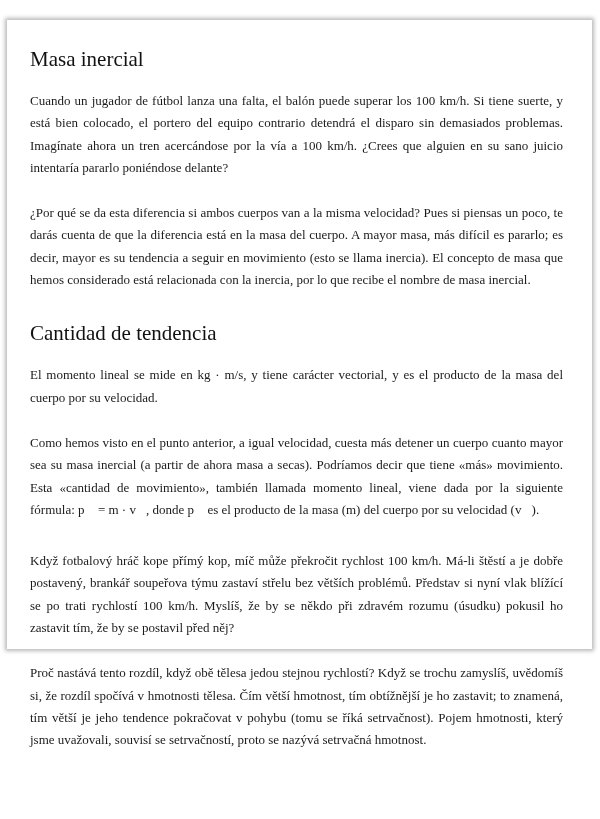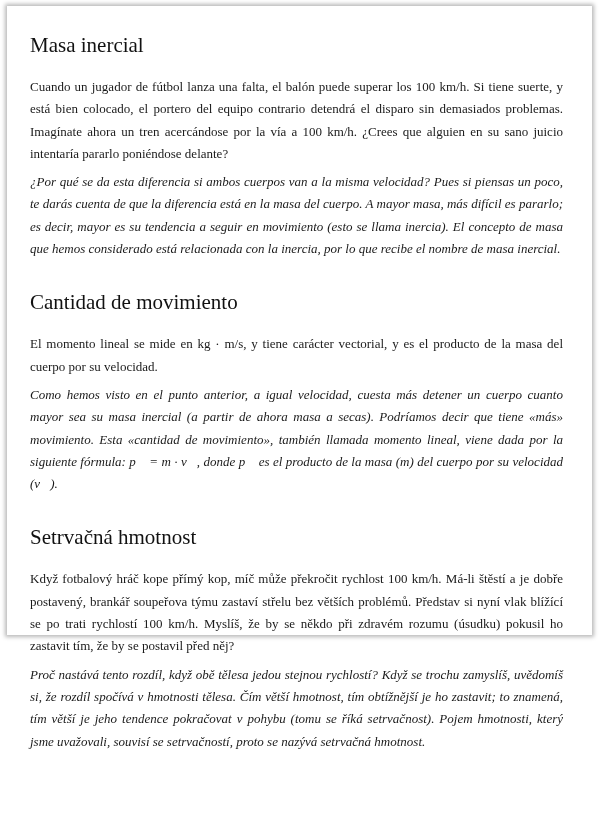--- a/index.html
+++ b/index.html
@@ -6,21 +6,21 @@
       margin: 0;
       padding: 0;
       background: #ffffff;
       width: 600px;
       height: 819px;
       overflow: hidden;
     }
     .page {
       position: absolute;
       left: 7px;
-      top: 6px;
+      top: 20px;
       width: 585px;
       height: 629px;
       background: #ffffff;
       box-shadow: 0 0 4px 2px rgba(0,0,0,0.28);
       box-sizing: border-box;
       padding: 26px 29px 0 23px;
       font-family: "DejaVu Serif", "Liberation Serif", serif;
       color: #1a1a1a;
     }
     h2 {
@@ -33,40 +33,39 @@
     }
     p {
       font-family: "Liberation Serif", "DejaVu Serif", serif;
       font-size: 13px;
       line-height: 22.3px;
       margin: 0;
       text-align: justify;
       color: #1a1a1a;
     }
     .sec1 h2 { margin-bottom: 18px; }
-    .sec p + p { margin-top: 6px; font-style: italic; }
+    .sec p + p { margin-top: 23px; }
     .sec2 { margin-top: 29px; }
     .sec2 h2 { margin-bottom: 18px; }
     .sec3 { margin-top: 29px; }
     .sec3 h2 { margin-bottom: 18px; }
   </style>
 </head>
 <body>
 
 <div class="page">
   <div class="sec sec1">
     <h2>Masa inercial</h2>
     <p>Cuando un jugador de fútbol lanza una falta, el balón puede superar los 100 km/h. Si tiene suerte, y está bien colocado, el portero del equipo contrario detendrá el disparo sin demasiados problemas. Imagínate ahora un tren acercándose por la vía a 100 km/h. ¿Crees que alguien en su sano juicio intentaría pararlo poniéndose delante?</p>
     <p>¿Por qué se da esta diferencia si ambos cuerpos van a la misma velocidad? Pues si piensas un poco, te darás cuenta de que la diferencia está en la masa del cuerpo. A mayor masa, más difícil es pararlo; es decir, mayor es su tendencia a seguir en movimiento (esto se llama inercia). El concepto de masa que hemos considerado está relacionada con la inercia, por lo que recibe el nombre de masa inercial.</p>
   </div>
 
   <div class="sec sec2">
-    <h2>Cantidad de movimiento</h2>
+    <h2>Cantidad de tendencia</h2>
     <p>El momento lineal se mide en kg · m/s, y tiene carácter vectorial, y es el producto de la masa del cuerpo por su velocidad.</p>
     <p>Como hemos visto en el punto anterior, a igual velocidad, cuesta más detener un cuerpo cuanto mayor sea su masa inercial (a partir de ahora masa a secas). Podríamos decir que tiene «más» movimiento. Esta «cantidad de movimiento», también llamada momento lineal, viene dada por la siguiente fórmula: p⃗ = m · v⃗, donde p⃗ es el producto de la masa (m) del cuerpo por su velocidad (v⃗).</p>
   </div>
 
   <div class="sec sec3">
-    <h2>Setrvačná hmotnost</h2>
     <p>Když fotbalový hráč kope přímý kop, míč může překročit rychlost 100 km/h. Má-li štěstí a je dobře postavený, brankář soupeřova týmu zastaví střelu bez větších problémů. Představ si nyní vlak blížící se po trati rychlostí 100 km/h. Myslíš, že by se někdo při zdravém rozumu (úsudku) pokusil ho zastavit tím, že by se postavil před něj?</p>
     <p>Proč nastává tento rozdíl, když obě tělesa jedou stejnou rychlostí? Když se trochu zamyslíš, uvědomíš si, že rozdíl spočívá v hmotnosti tělesa. Čím větší hmotnost, tím obtížnější je ho zastavit; to znamená, tím větší je jeho tendence pokračovat v pohybu (tomu se říká setrvačnost). Pojem hmotnosti, který jsme uvažovali, souvisí se setrvačností, proto se nazývá setrvačná hmotnost.</p>
   </div>
 </div>
 
 </body></html>

